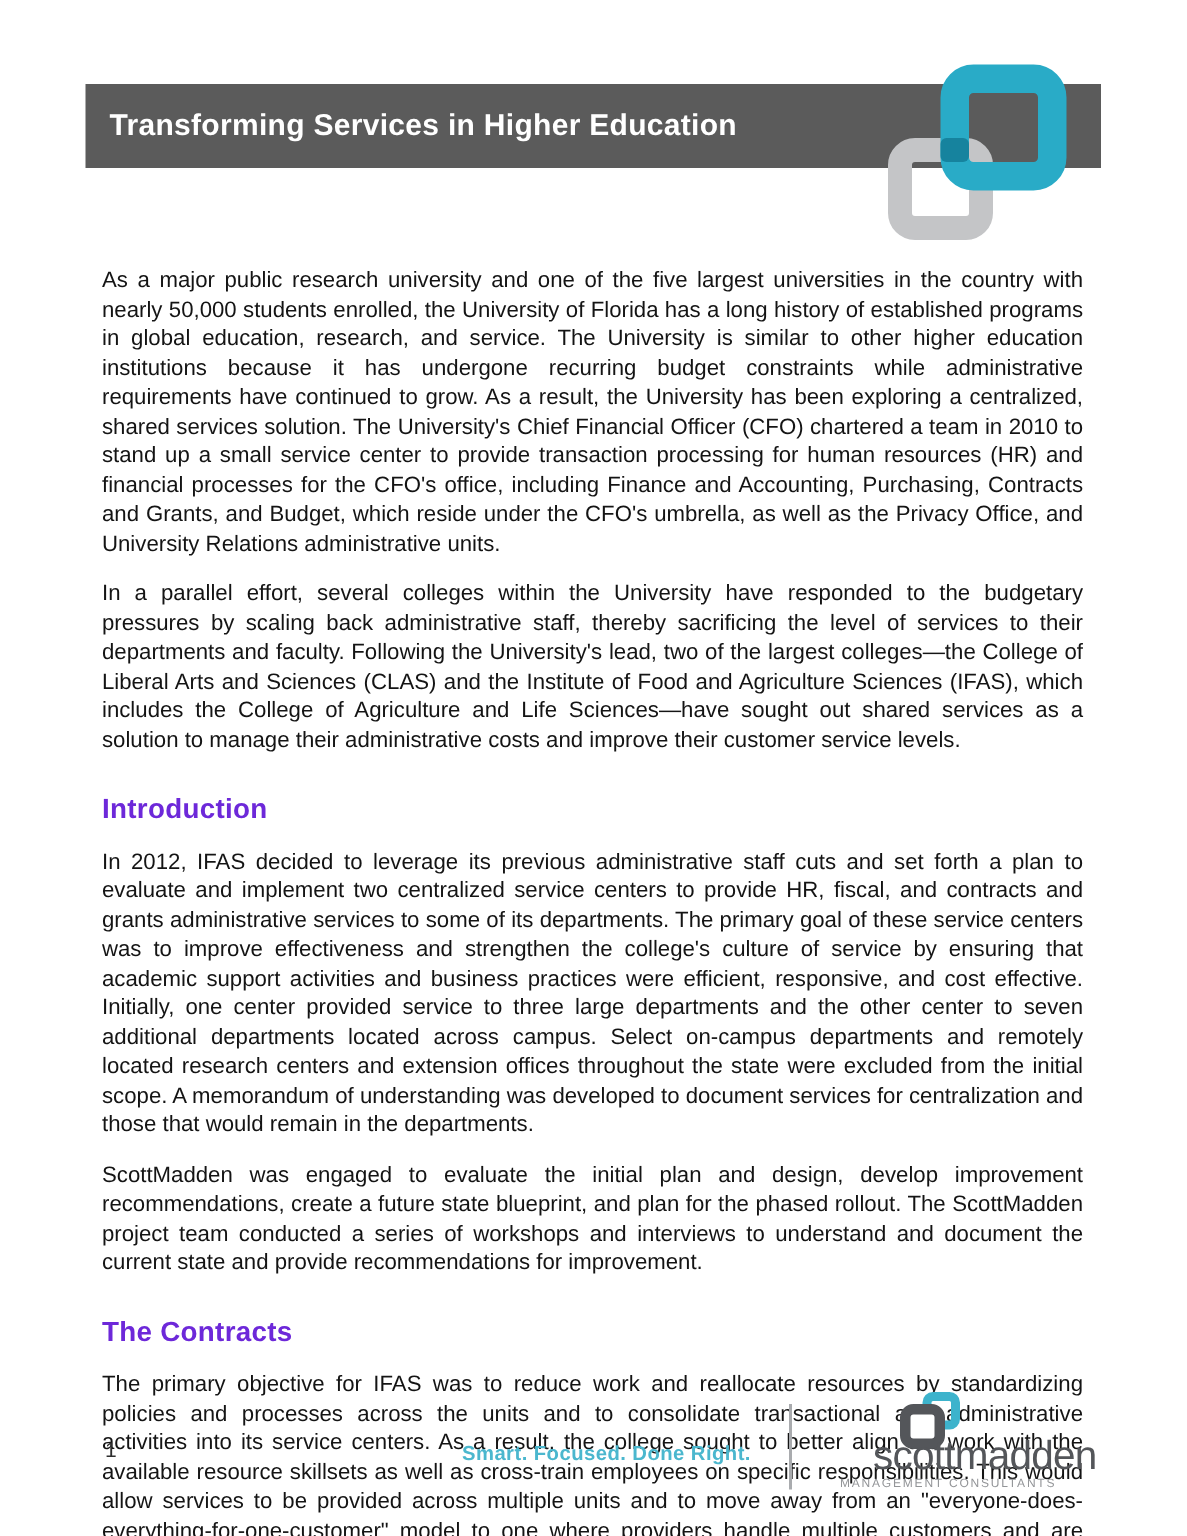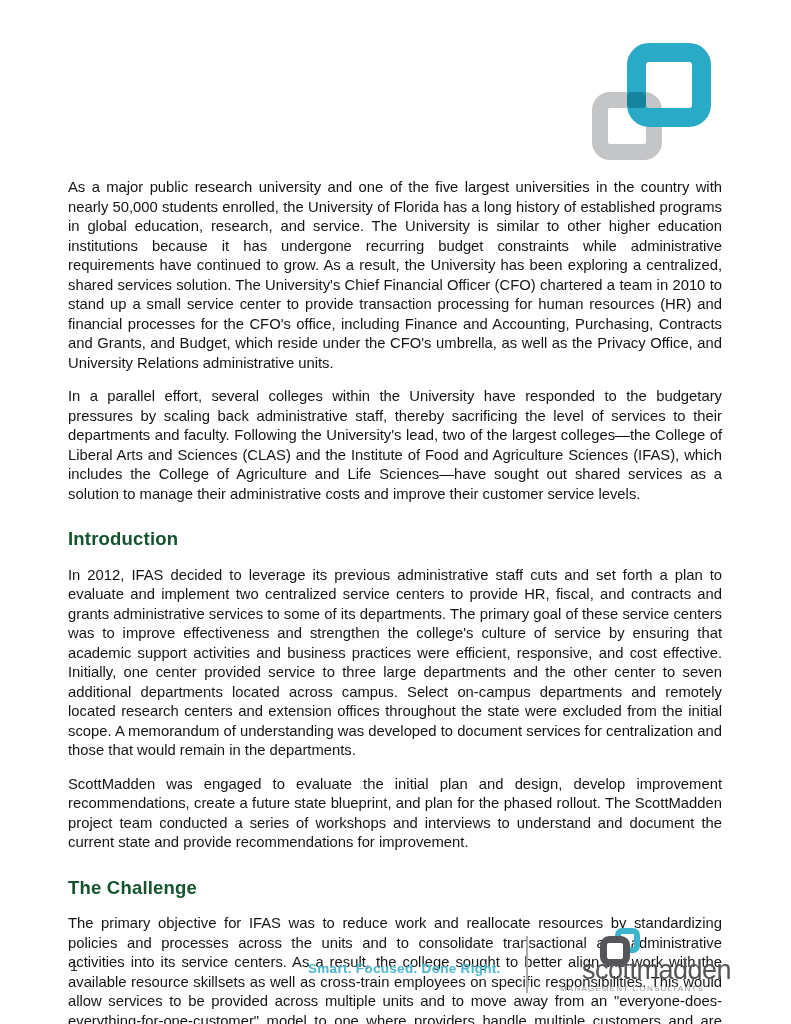--- a/index.html
+++ b/index.html
@@ -48,21 +48,21 @@
 
   
   .content {
     position:absolute; left:68px; top:178px; width:654px;
     font-size:14.8px; line-height:19.5px;
     text-align:justify;
     color:#141414;
   }
   .content p { margin:0 0 14px 0; }
   .content h2 {
-    font-size:18.5px; font-weight:bold; color:#14532d;
+    font-size:18.5px; font-weight:bold; color:#6d28d9;
     text-align:left; letter-spacing:0.2px;
     margin:25px 0 17px 0;
   }
 
   
   .page-number {
     position:absolute; left:70px; top:958px;
     font-size:14px; color:#2e2e2e;
   }
   .tagline {
@@ -95,34 +95,37 @@
     position:absolute; left:0; top:56px; width:154px;
     text-align:left;
     font-size:8px; letter-spacing:1.2px; color:#939598;
   }
 </style>
 </head>
 <body>
 
 <div class="page">
 
+  <header class="title-bar">
+    <h1>Transforming Services in Higher Education</h1>
+  </header>
 
   <div class="deco-gray"></div>
   <div class="deco-teal"></div>
   <div class="deco-overlap"></div>
 
   <main class="content">
     <p>As a major public research university and one of the five largest universities in the country with nearly 50,000 students enrolled, the University of Florida has a long history of established programs in global education, research, and service. The University is similar to other higher education institutions because it has undergone recurring budget constraints while administrative requirements have continued to grow. As a result, the University has been exploring a centralized, shared services solution. The University's Chief Financial Officer (CFO) chartered a team in 2010 to stand up a small service center to provide transaction processing for human resources (HR) and financial processes for the CFO's office, including Finance and Accounting, Purchasing, Contracts and Grants, and Budget, which reside under the CFO's umbrella, as well as the Privacy Office, and University Relations administrative units.</p>
     <p>In a parallel effort, several colleges within the University have responded to the budgetary pressures by scaling back administrative staff, thereby sacrificing the level of services to their departments and faculty. Following the University's lead, two of the largest colleges—the College of Liberal Arts and Sciences (CLAS) and the Institute of Food and Agriculture Sciences (IFAS), which includes the College of Agriculture and Life Sciences—have sought out shared services as a solution to manage their administrative costs and improve their customer service levels.</p>
 
     <h2>Introduction</h2>
     <p>In 2012, IFAS decided to leverage its previous administrative staff cuts and set forth a plan to evaluate and implement two centralized service centers to provide HR, fiscal, and contracts and grants administrative services to some of its departments. The primary goal of these service centers was to improve effectiveness and strengthen the college's culture of service by ensuring that academic support activities and business practices were efficient, responsive, and cost effective. Initially, one center provided service to three large departments and the other center to seven additional departments located across campus. Select on-campus departments and remotely located research centers and extension offices throughout the state were excluded from the initial scope. A memorandum of understanding was developed to document services for centralization and those that would remain in the departments.</p>
     <p>ScottMadden was engaged to evaluate the initial plan and design, develop improvement recommendations, create a future state blueprint, and plan for the phased rollout. The ScottMadden project team conducted a series of workshops and interviews to understand and document the current state and provide recommendations for improvement.</p>
 
-    <h2>The Challenge</h2>
+    <h2>The Contracts</h2>
     <p>The primary objective for IFAS was to reduce work and reallocate resources by standardizing policies and processes across the units and to consolidate transactional and administrative activities into its service centers. As a result, the college sought to better align the work with the available resource skillsets as well as cross-train employees on specific responsibilities. This would allow services to be provided across multiple units and to move away from an "everyone-does-everything-for-one-customer" model to one where providers handle multiple customers and are more narrowly focused on duties</p>
   </main>
 
   <footer>
     <span class="page-number">1</span>
     <span class="tagline">Smart. Focused. Done Right.</span>
     <div class="footer-divider"></div>
 
     <div class="logo">
       <div class="logo-icon">

